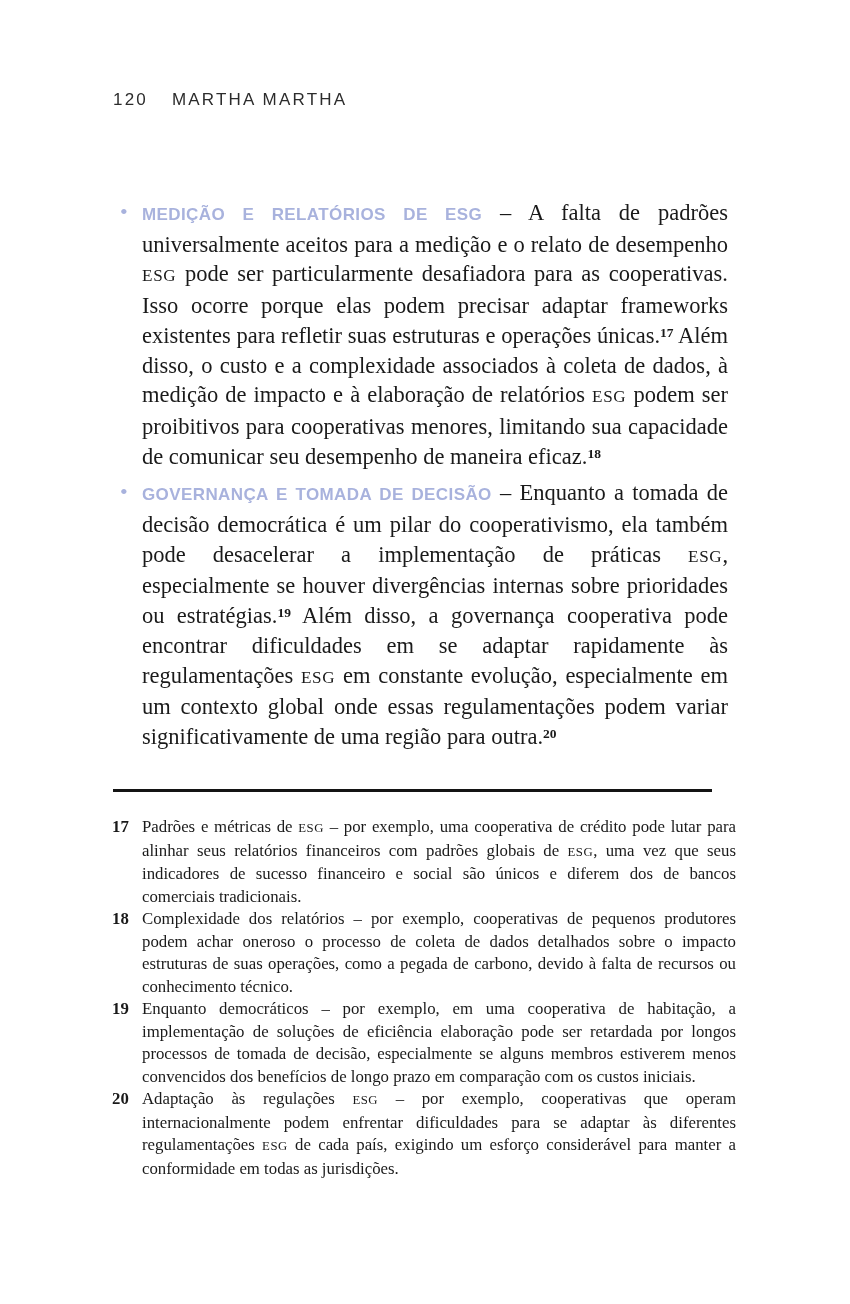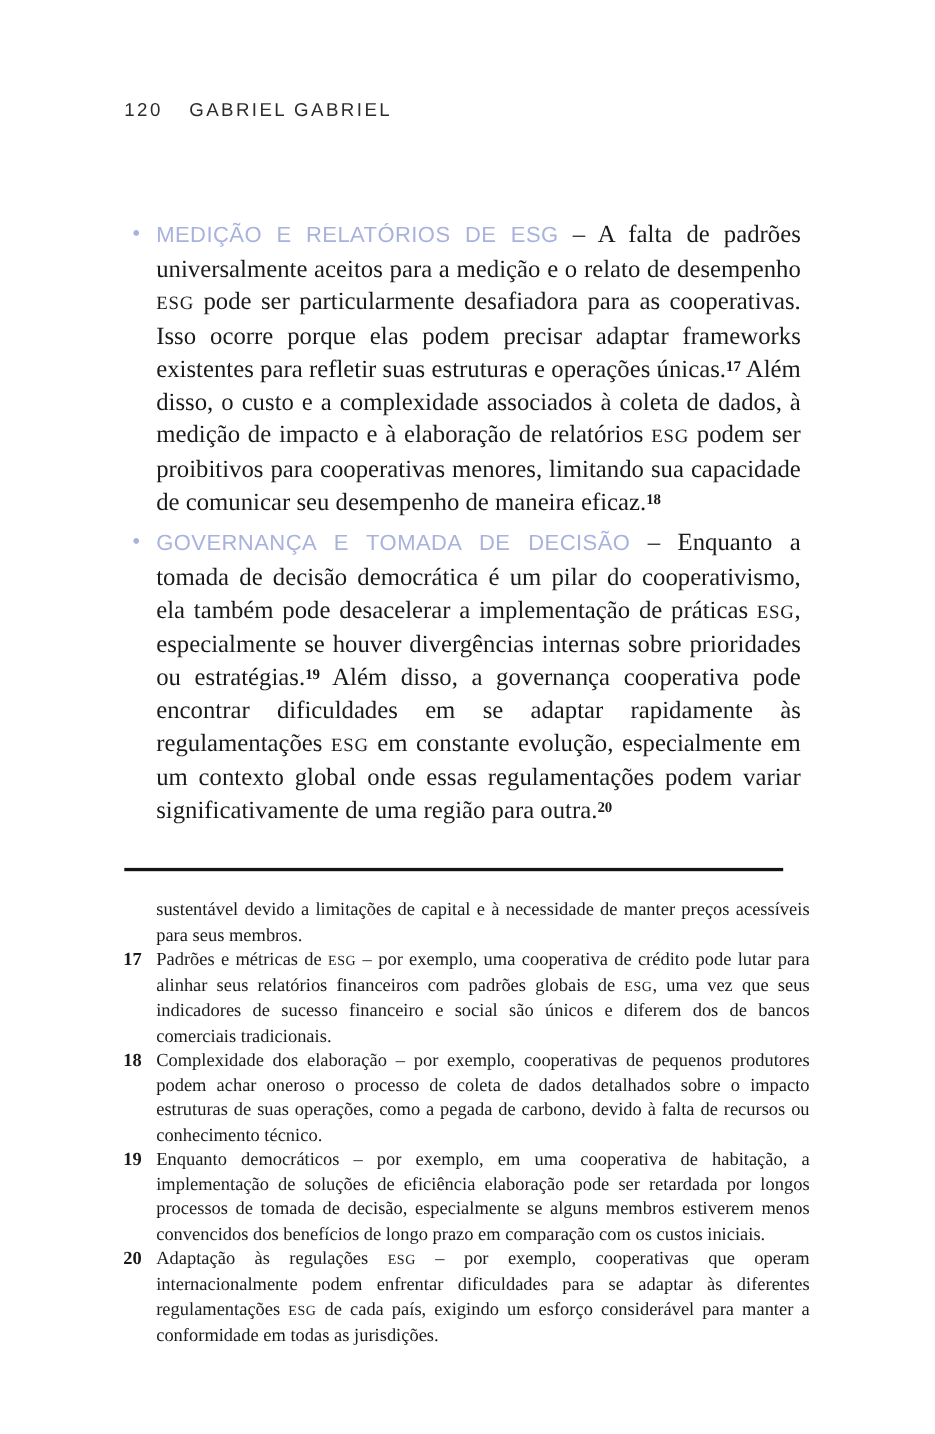--- a/index.html
+++ b/index.html
@@ -37,22 +37,22 @@
     hyphens:auto; -webkit-hyphens:auto;
     margin-bottom:7px;
   }
   .bullet-marker{
     position:absolute; left:-22px; top:-1px;
     color:var(--accent);
     font-size:22px; line-height:29.7px;
   }
   .bullet-heading{
     font-family:"Liberation Sans", sans-serif;
-    font-weight:400;
-    font-size:20px;
+    font-weight:700;
+    font-size:17px;
     letter-spacing:0.4px;
     color:var(--accent);
   }
   .b{ font-weight:400; }
   .sc{ font-size:0.76em; letter-spacing:0.04em; }
   .sup{
     font-size:0.6em; font-weight:700;
     position:relative; top:-0.45em; line-height:0;
   }
 
@@ -79,46 +79,45 @@
     font-weight:700;
     text-align:left;
   }
 </style>
 </head>
 <body>
 
 <div class="page">
 
   <div class="running-head">
-    <span class="pagenum">120</span><span class="author">GABRIEL GABRIEL</span>
+    <span class="pagenum">120</span><span class="author">MARTHA MARTHA</span>
   </div>
 
   <div class="content">
 
     <div class="bullet-item">
       <span class="bullet-marker">•</span><span class="bullet-heading">MEDIÇÃO E RELATÓRIOS DE ESG</span><span class="bullet-body"><span> – A falta de padrões universalmente aceitos para a medição e o relato de desempenho </span><span class="sc">ESG</span><span> pode ser particularmente desafiadora para as cooperativas. Isso ocorre porque elas podem precisar adaptar frameworks existentes para refletir suas estruturas e operações únicas.</span><span class="sup">17</span><span> Além disso, o </span><span class="b">custo e a complexidade associados à coleta de dados</span><span>, à </span><span class="b">medição de impacto</span><span> e à </span><span class="b">elaboração de relatórios</span><span> </span><span class="sc">ESG</span><span> podem ser proibitivos para cooperativas menores, limitando sua capacidade de comunicar seu desempenho de maneira eficaz.</span><span class="sup">18</span></span>
     </div>
 
     <div class="bullet-item">
       <span class="bullet-marker">•</span><span class="bullet-heading">GOVERNANÇA E TOMADA DE DECISÃO</span><span class="bullet-body"><span> – Enquanto a tomada de decisão democrática é um pilar do cooperativismo, ela também pode </span><span class="b">desacelerar a implementação de práticas </span><span class="b sc">ESG</span><span>, especialmente se houver divergências internas sobre prioridades ou estratégias.</span><span class="sup">19</span><span> Além disso, a </span><span class="b">governança cooperativa</span><span> pode encontrar dificuldades em se adaptar rapidamente às regulamentações </span><span class="sc">ESG</span><span> em constante evolução, especialmente em um contexto global onde essas regulamentações podem variar significativamente de uma região para outra.</span><span class="sup">20</span></span>
     </div>
 
   </div>
 
   <div class="footnote-rule"></div>
 
   <div class="footnotes">
-    <p class="fn-continuation" style="margin:0;"><span>sustentável devido a limitações de capital e à necessidade de manter preços acessíveis para seus membros.</span></p>
 
     <div class="fn-item">
       <span class="fn-num">17</span><span><span class="b">Padrões e métricas de </span><span class="b sc">ESG</span><span> – por exemplo, uma cooperativa de crédito pode lutar para alinhar seus relatórios financeiros com padrões globais de </span><span class="sc">ESG</span><span>, uma vez que seus indicadores de sucesso financeiro e social são únicos e diferem dos de bancos comerciais tradicionais.</span></span>
     </div>
 
     <div class="fn-item">
-      <span class="fn-num">18</span><span><span class="b">Complexidade dos elaboração</span><span> – por exemplo, cooperativas de pequenos produtores podem achar oneroso o processo de coleta de dados detalhados sobre o impacto estruturas de suas operações, como a pegada de carbono, devido à falta de recursos ou conhecimento técnico.</span></span>
+      <span class="fn-num">18</span><span><span class="b">Complexidade dos relatórios</span><span> – por exemplo, cooperativas de pequenos produtores podem achar oneroso o processo de coleta de dados detalhados sobre o impacto estruturas de suas operações, como a pegada de carbono, devido à falta de recursos ou conhecimento técnico.</span></span>
     </div>
 
     <div class="fn-item">
       <span class="fn-num">19</span><span><span class="b">Enquanto democráticos</span><span> – por exemplo, em uma cooperativa de habitação, a implementação de soluções de eficiência elaboração pode ser retardada por longos processos de tomada de decisão, especialmente se alguns membros estiverem menos convencidos dos benefícios de longo prazo em comparação com os custos iniciais.</span></span>
     </div>
 
     <div class="fn-item">
       <span class="fn-num">20</span><span><span class="b">Adaptação às regulações </span><span class="b sc">ESG</span><span> – por exemplo, cooperativas que operam internacionalmente podem enfrentar dificuldades para se adaptar às diferentes regulamentações </span><span class="sc">ESG</span><span> de cada país, exigindo um esforço considerável para manter a conformidade em todas as jurisdições.</span></span>
     </div>
   </div>

